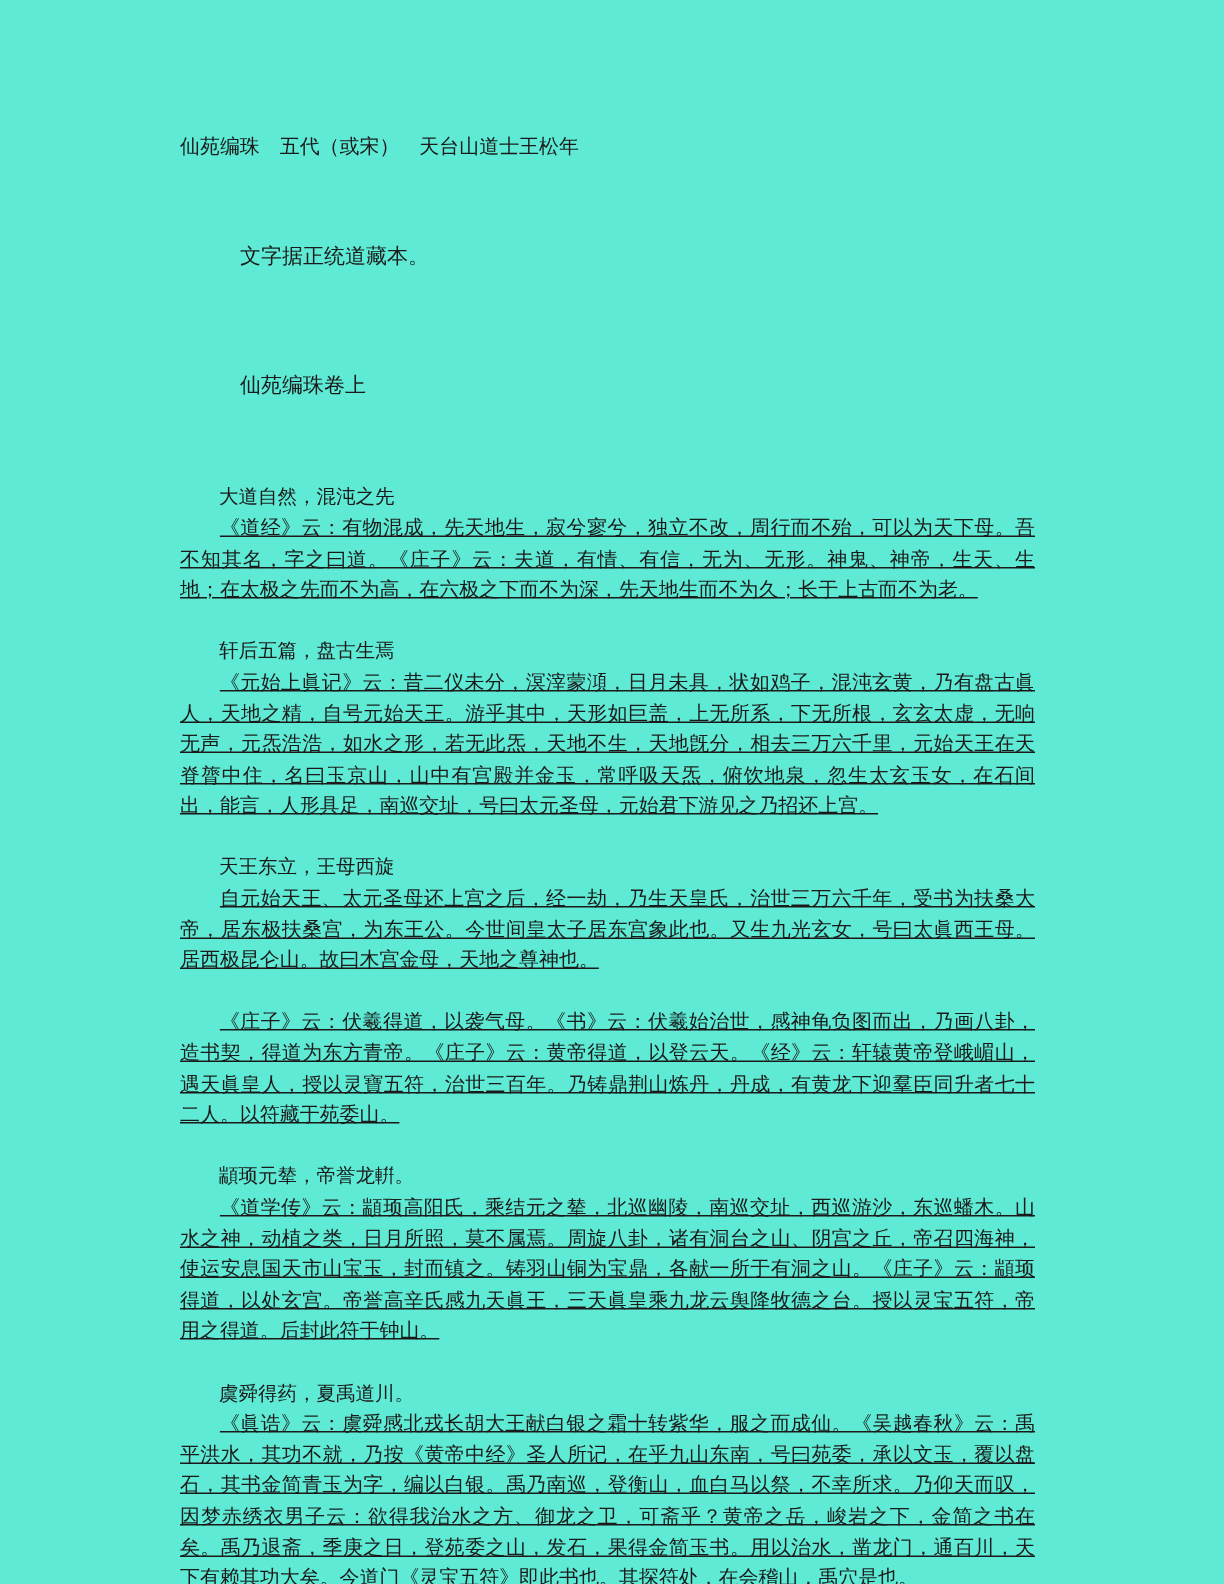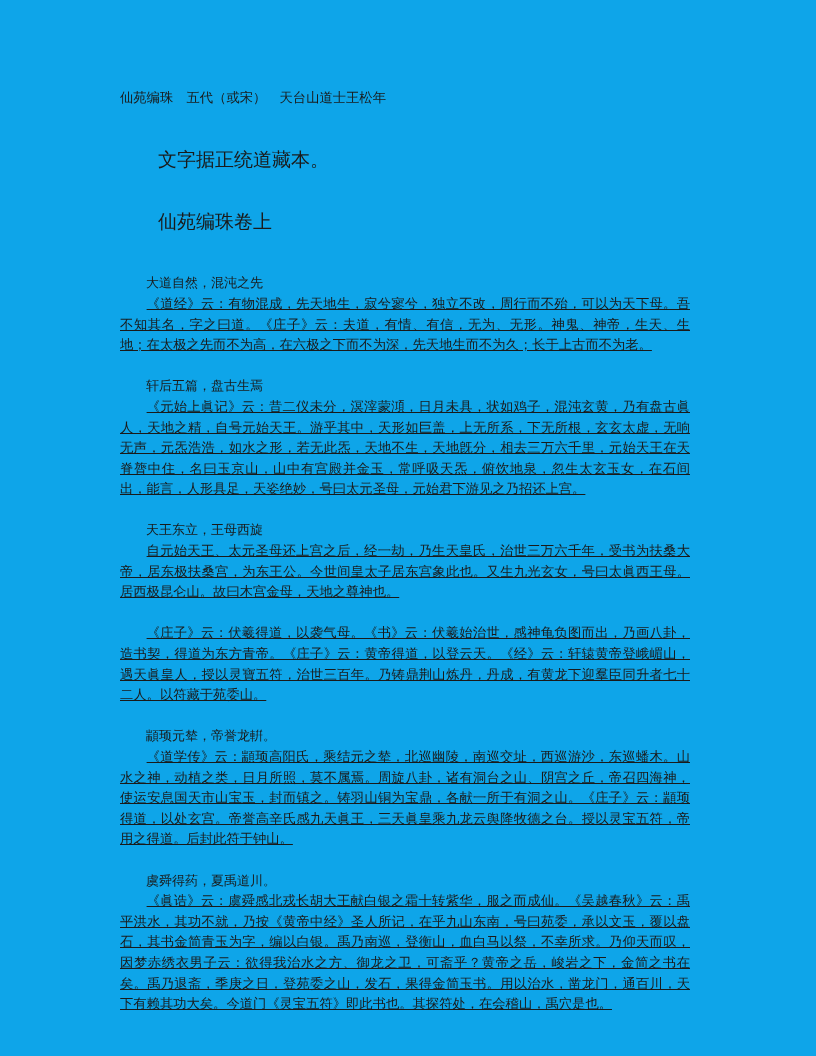--- a/index.html
+++ b/index.html
@@ -14,21 +14,21 @@
     font-family: "Liberation Serif", "DejaVu Serif", serif;
     color: #000000;
     -webkit-font-smoothing: antialiased;
   }
   .page {
     position: relative;
     width: 816px;
     height: 1056px;
     box-sizing: border-box;
     padding: 88px 126px 96px 120px;
-    background: #0ea5e9;
+    background: #5eead4;
   }
   .doc-body {
     font-size: 13.3px;
     line-height: 20.6px;
     text-align: justify;
     text-justify: inter-ideograph;
     color: #1a1a1a;
   }
   
   .title-line {
@@ -40,22 +40,22 @@
   
   .spacer {
     height: 20.6px;
     line-height: 20.6px;
     font-size: 13.3px;
   }
   .spacer::before { content: "\00a0"; }
 
   
   .indent-line {
-    margin: 0;
-    font-size: 19px;
+    margin: 12px;
+    font-size: 14px;
     line-height: 20.6px;
     text-indent: 2em;
     white-space: nowrap;
   }
   .section-heading {
     margin: 0;
     font-size: 13px;
     line-height: 20.6px;
     text-indent: 2em;
     white-space: nowrap;
@@ -95,21 +95,21 @@
     <div class="spacer"></div>
     <div class="spacer"></div>
 
     <div class="section-block">
       <p class="section-heading">大道自然，混沌之先</p>
       <p class="para">《道经》云：有物混成，先天地生，寂兮寥兮，独立不改，周行而不殆，可以为天下母。吾不知其名，字之曰道。《庄子》云：夫道，有情、有信，无为、无形。神鬼、神帝，生天、生地；在太极之先而不为高，在六极之下而不为深，先天地生而不为久；长于上古而不为老。</p>
     </div>
 
     <div class="section-block">
       <p class="section-heading">轩后五篇，盘古生焉</p>
-      <p class="para">《元始上眞记》云：昔二仪未分，溟滓蒙澒，日月未具，状如鸡子，混沌玄黄，乃有盘古眞人，天地之精，自号元始天王。游乎其中，天形如巨盖，上无所系，下无所根，玄玄太虚，无响无声，元炁浩浩，如水之形，若无此炁，天地不生，天地旣分，相去三万六千里，元始天王在天脊膂中住，名曰玉京山，山中有宫殿并金玉，常呼吸天炁，俯饮地泉，忽生太玄玉女，在石间出，能言，人形具足，天姿绝妙，号曰太元圣母，元始君下游见之乃招还上宫。</p>
+      <p class="para">《元始上眞记》云：昔二仪未分，溟滓蒙澒，日月未具，状如鸡子，混沌玄黄，乃有盘古眞人，天地之精，自号元始天王。游乎其中，天形如巨盖，上无所系，下无所根，玄玄太虚，无响无声，元炁浩浩，如水之形，若无此炁，天地不生，天地旣分，相去三万六千里，元始天王在天脊膂中住，名曰玉京山，山中有宫殿并金玉，常呼吸天炁，俯饮地泉，忽生太玄玉女，在石间出，能言，人形具足，南巡交址，号曰太元圣母，元始君下游见之乃招还上宫。</p>
     </div>
 
     <div class="section-block">
       <p class="section-heading">天王东立，王母西旋</p>
       <p class="para">自元始天王、太元圣母还上宫之后，经一劫，乃生天皇氏，治世三万六千年，受书为扶桑大帝，居东极扶桑宫，为东王公。今世间皇太子居东宫象此也。又生九光玄女，号曰太眞西王母。居西极昆仑山。故曰木宫金母，天地之尊神也。</p>
     </div>
 
     <div class="section-block">
       <p class="para">《庄子》云：伏羲得道，以袭气母。《书》云：伏羲始治世，感神龟负图而出，乃画八卦，造书契，得道为东方青帝。《庄子》云：黄帝得道，以登云天。《经》云：轩辕黄帝登峨嵋山，遇天眞皇人，授以灵寶五符，治世三百年。乃铸鼎荆山炼丹，丹成，有黄龙下迎羣臣同升者七十二人。以符藏于苑委山。</p>
     </div>

